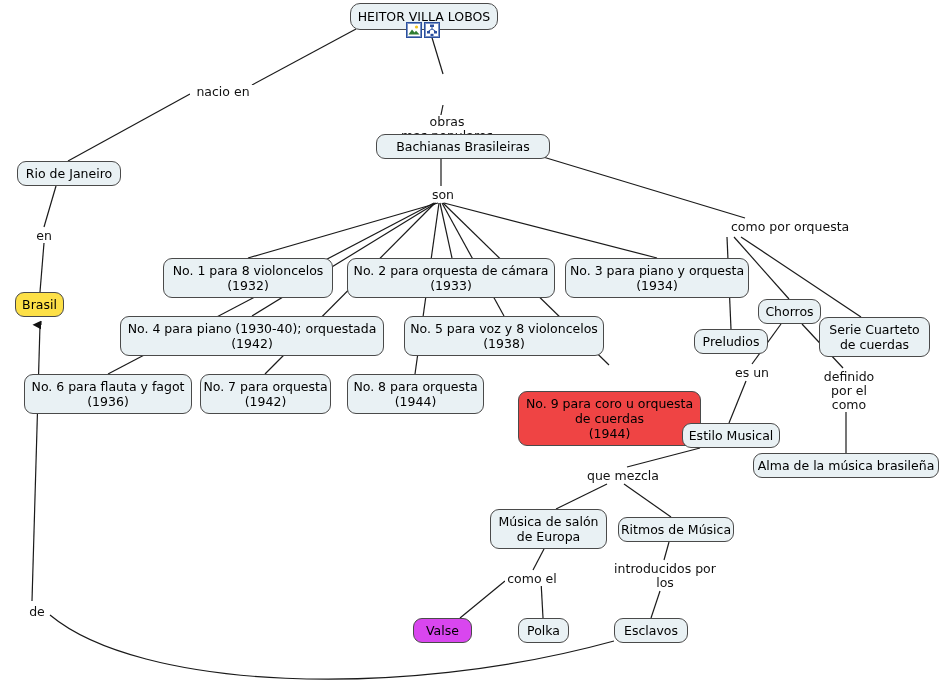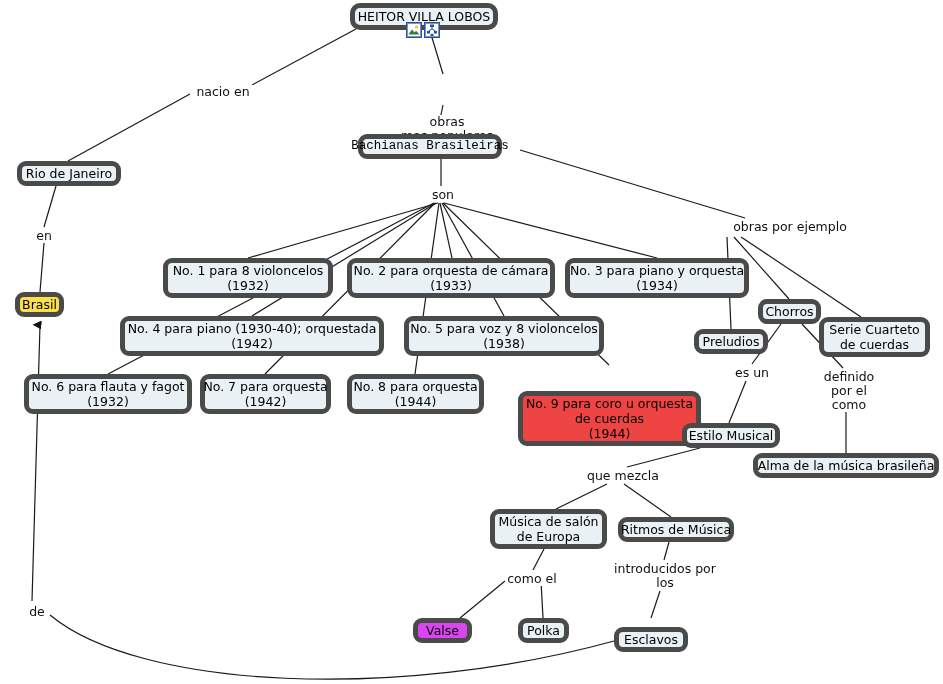--- a/index.html
+++ b/index.html
@@ -22,21 +22,21 @@
     position: absolute;
     left: 0;
     top: 0;
     width: 943px;
     height: 684px;
   }
   .node {
     position: absolute;
     box-sizing: border-box;
     background: #e9f1f4;
-    border: 5px solid #404040;
+    border: 1px solid #404040;
     border-radius: 9px;
     color: #000000;
     font-size: 12.5px;
     line-height: 15px;
     text-align: center;
     display: flex;
     flex-direction: column;
     align-items: center;
     justify-content: center;
     white-space: pre;
@@ -119,60 +119,60 @@
         <path d="M 669 542 L 664 560" stroke="#1a1a1a"></path>
         <path d="M 660 591 L 651 618" stroke="#1a1a1a"></path>
         <path d="M 614 641 C 400 700 140 690 50 615" stroke="#1a1a1a"></path>
         <path d="M 32 601 L 40 325" stroke="#1a1a1a" marker-end="url(#arrowUp)"></path>
       </g>
   </svg>
   <div id="node-layer">
       <div class="node root" style="left: 350px; top: 3px; width: 148px; height: 27px; background: rgb(233, 241, 244); border-color: rgb(74, 74, 74);">HEITOR VILLA LOBOS</div>
       <div class="node" style="left: 17px; top: 161px; width: 104px; height: 25px; background: rgb(233, 241, 244); border-color: rgb(74, 74, 74);">Rio de Janeiro</div>
       <div class="node" style="left: 15px; top: 292px; width: 49px; height: 25px; background: #fde047; border-color: rgb(74, 74, 74);">Brasil</div>
-      <div class="node" style="left: 358px; top: 134px; width: 144px; height: 25px; background: rgb(233, 241, 244); border-color: rgb(74, 74, 74); font-family: Liberation Mono, monospace;">Bachianas Brasileiras</div>
+      <div class="node" style="left: 376px; top: 134px; width: 174px; height: 25px; background: rgb(233, 241, 244); border-color: rgb(74, 74, 74);">Bachianas Brasileiras</div>
       <div class="node" style="left: 163px; top: 258px; width: 170px; height: 40px; background: rgb(233, 241, 244); border-color: rgb(74, 74, 74);">No. 1 para 8 violoncelos
 (1932)</div>
       <div class="node" style="left: 347px; top: 258px; width: 208px; height: 40px; background: rgb(233, 241, 244); border-color: rgb(74, 74, 74);">No. 2 para orquesta de cámara
 (1933)</div>
       <div class="node" style="left: 565px; top: 258px; width: 184px; height: 40px; background: rgb(233, 241, 244); border-color: rgb(74, 74, 74);">No. 3 para piano y orquesta
 (1934)</div>
       <div class="node" style="left: 120px; top: 316px; width: 264px; height: 40px; background: rgb(233, 241, 244); border-color: rgb(74, 74, 74);">No. 4 para piano (1930-40); orquestada
 (1942)</div>
       <div class="node" style="left: 404px; top: 316px; width: 200px; height: 40px; background: rgb(233, 241, 244); border-color: rgb(74, 74, 74);">No. 5 para voz y 8 violoncelos
 (1938)</div>
       <div class="node" style="left: 24px; top: 374px; width: 168px; height: 40px; background: rgb(233, 241, 244); border-color: rgb(74, 74, 74);">No. 6 para flauta y fagot
-(1932)</div>
+(1936)</div>
       <div class="node" style="left: 200px; top: 374px; width: 131px; height: 40px; background: rgb(233, 241, 244); border-color: rgb(74, 74, 74);">No. 7 para orquesta
 (1942)</div>
       <div class="node" style="left: 347px; top: 374px; width: 137px; height: 40px; background: rgb(233, 241, 244); border-color: rgb(74, 74, 74);">No. 8 para orquesta
 (1944)</div>
       <div class="node" style="left: 518px; top: 365px; width: 183px; height: 55px; background: #ef4444; border-color: rgb(74, 74, 74); margin-top: 26px;">No. 9 para coro u orquesta
 de cuerdas
 (1944)</div>
       <div class="node" style="left: 694px; top: 329px; width: 74px; height: 25px; background: rgb(233, 241, 244); border-color: rgb(74, 74, 74);">Preludios</div>
       <div class="node" style="left: 758px; top: 299px; width: 63px; height: 25px; background: rgb(233, 241, 244); border-color: rgb(74, 74, 74);">Chorros</div>
       <div class="node" style="left: 819px; top: 317px; width: 111px; height: 40px; background: rgb(233, 241, 244); border-color: rgb(74, 74, 74);">Serie Cuarteto
 de cuerdas</div>
       <div class="node" style="left: 682px; top: 423px; width: 98px; height: 25px; background: rgb(233, 241, 244); border-color: rgb(74, 74, 74);">Estilo Musical</div>
       <div class="node" style="left: 753px; top: 453px; width: 186px; height: 25px; background: rgb(233, 241, 244); border-color: rgb(74, 74, 74);">Alma de la música brasileña</div>
       <div class="node" style="left: 490px; top: 509px; width: 117px; height: 40px; background: rgb(233, 241, 244); border-color: rgb(74, 74, 74);">Música de salón
 de Europa</div>
       <div class="node" style="left: 618px; top: 517px; width: 116px; height: 25px; background: rgb(233, 241, 244); border-color: rgb(74, 74, 74);">Ritmos de Música</div>
       <div class="node" style="left: 413px; top: 618px; width: 59px; height: 25px; background: #d946ef; border-color: rgb(74, 74, 74);">Valse</div>
       <div class="node" style="left: 518px; top: 618px; width: 51px; height: 25px; background: rgb(233, 241, 244); border-color: rgb(74, 74, 74);">Polka</div>
-      <div class="node" style="left: 614px; top: 618px; width: 74px; height: 25px; background: rgb(233, 241, 244); border-color: rgb(74, 74, 74); margin-top: 9px;">Esclavos</div>
+      <div class="node" style="left: 614px; top: 618px; width: 74px; height: 25px; background: rgb(233, 241, 244); border-color: rgb(74, 74, 74);">Esclavos</div>
     </div>
   <div id="label-layer">
       <div class="linklabel" style="left: 190px; top: 85px; width: 66px; text-align: center;">nacio en</div>
       <div class="linklabel" style="left: 392px; top: 76px; width: 110px; text-align: center; margin-top: 39px;">obras
 mas populares</div>
       <div class="linklabel" style="left: 33px; top: 229px; width: 22px; text-align: center;">en</div>
       <div class="linklabel" style="left: 429px; top: 188px; width: 28px; text-align: center;">son</div>
-      <div class="linklabel" style="left: 731px; top: 220px; width: 118px; text-align: center;">obras por ejemplo</div>
+      <div class="linklabel" style="left: 731px; top: 220px; width: 118px; text-align: center;">como por orquesta</div>
       <div class="linklabel" style="left: 733px; top: 366px; width: 38px; text-align: center;">es un</div>
       <div class="linklabel" style="left: 821px; top: 370px; width: 56px; text-align: center;">definido
 por el
 como</div>
       <div class="linklabel" style="left: 583px; top: 469px; width: 80px; text-align: center;">que mezcla</div>
       <div class="linklabel" style="left: 505px; top: 572px; width: 54px; text-align: center;">como el</div>
       <div class="linklabel" style="left: 610px; top: 562px; width: 110px; text-align: center;">introducidos por
 los</div>
       <div class="linklabel" style="left: 26px; top: 605px; width: 22px; text-align: center;">de</div>
     </div>

